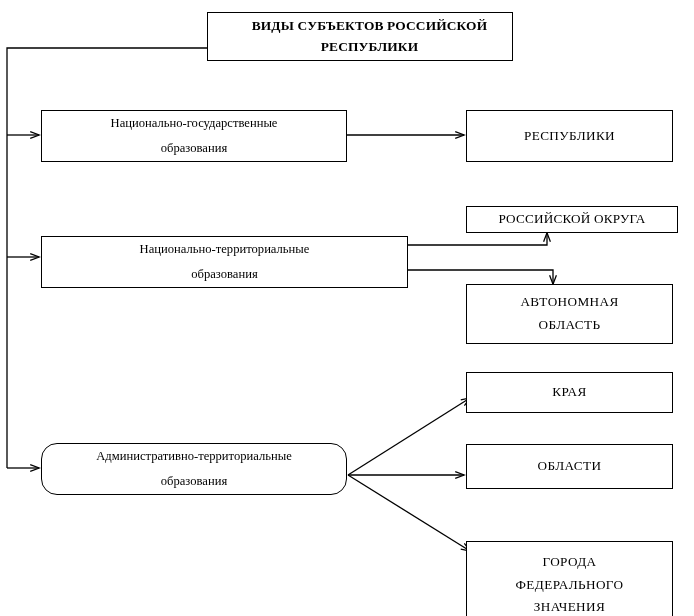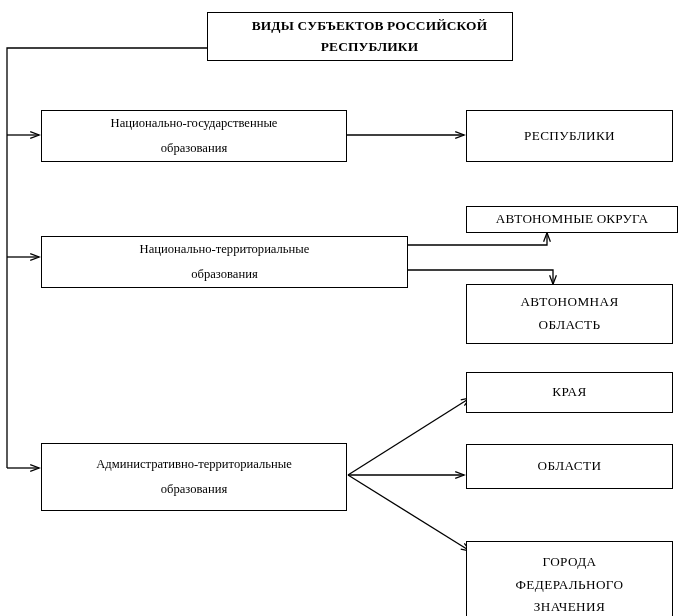--- a/index.html
+++ b/index.html
@@ -120,33 +120,33 @@
     </span>
   </div>
 
   <div class="node cat-node" style="left:41px; top:236px; width:367px; height:52px;">
     <span class="txt">
       <span>Национально-территориальные</span><br>
       <span>образования</span>
     </span>
   </div>
 
-  <div class="node cat-node" style="left:41px; top:443px; width:306px; height:68px;">
+  <div class="node cat-node" style="left:41px; top:443px; width:306px; height:52px;border-radius:16px;">
     <span class="txt">
       <span>Административно-территориальные</span><br>
       <span>образования</span>
     </span>
   </div>
 
   <div class="node leaf-node" style="left:466px; top:110px; width:207px; height:52px;justify-content:flex-end;">
     <span class="txt">РЕСПУБЛИКИ</span>
   </div>
 
   <div class="node leaf-node leaf-wide" style="left:466px; top:206px; width:212px; height:27px;">
-    <span class="txt">АВТОНОМНЫЕ ОКРУГА</span>
+    <span class="txt">РОССИЙСКОЙ ОКРУГА</span>
   </div>
 
   <div class="node leaf-node" style="left:466px; top:284px; width:207px; height:60px;">
     <span class="txt">
       <span>АВТОНОМНАЯ</span><br>
       <span>ОБЛАСТЬ</span>
     </span>
   </div>
 
   <div class="node leaf-node" style="left:466px; top:372px; width:207px; height:41px;">

